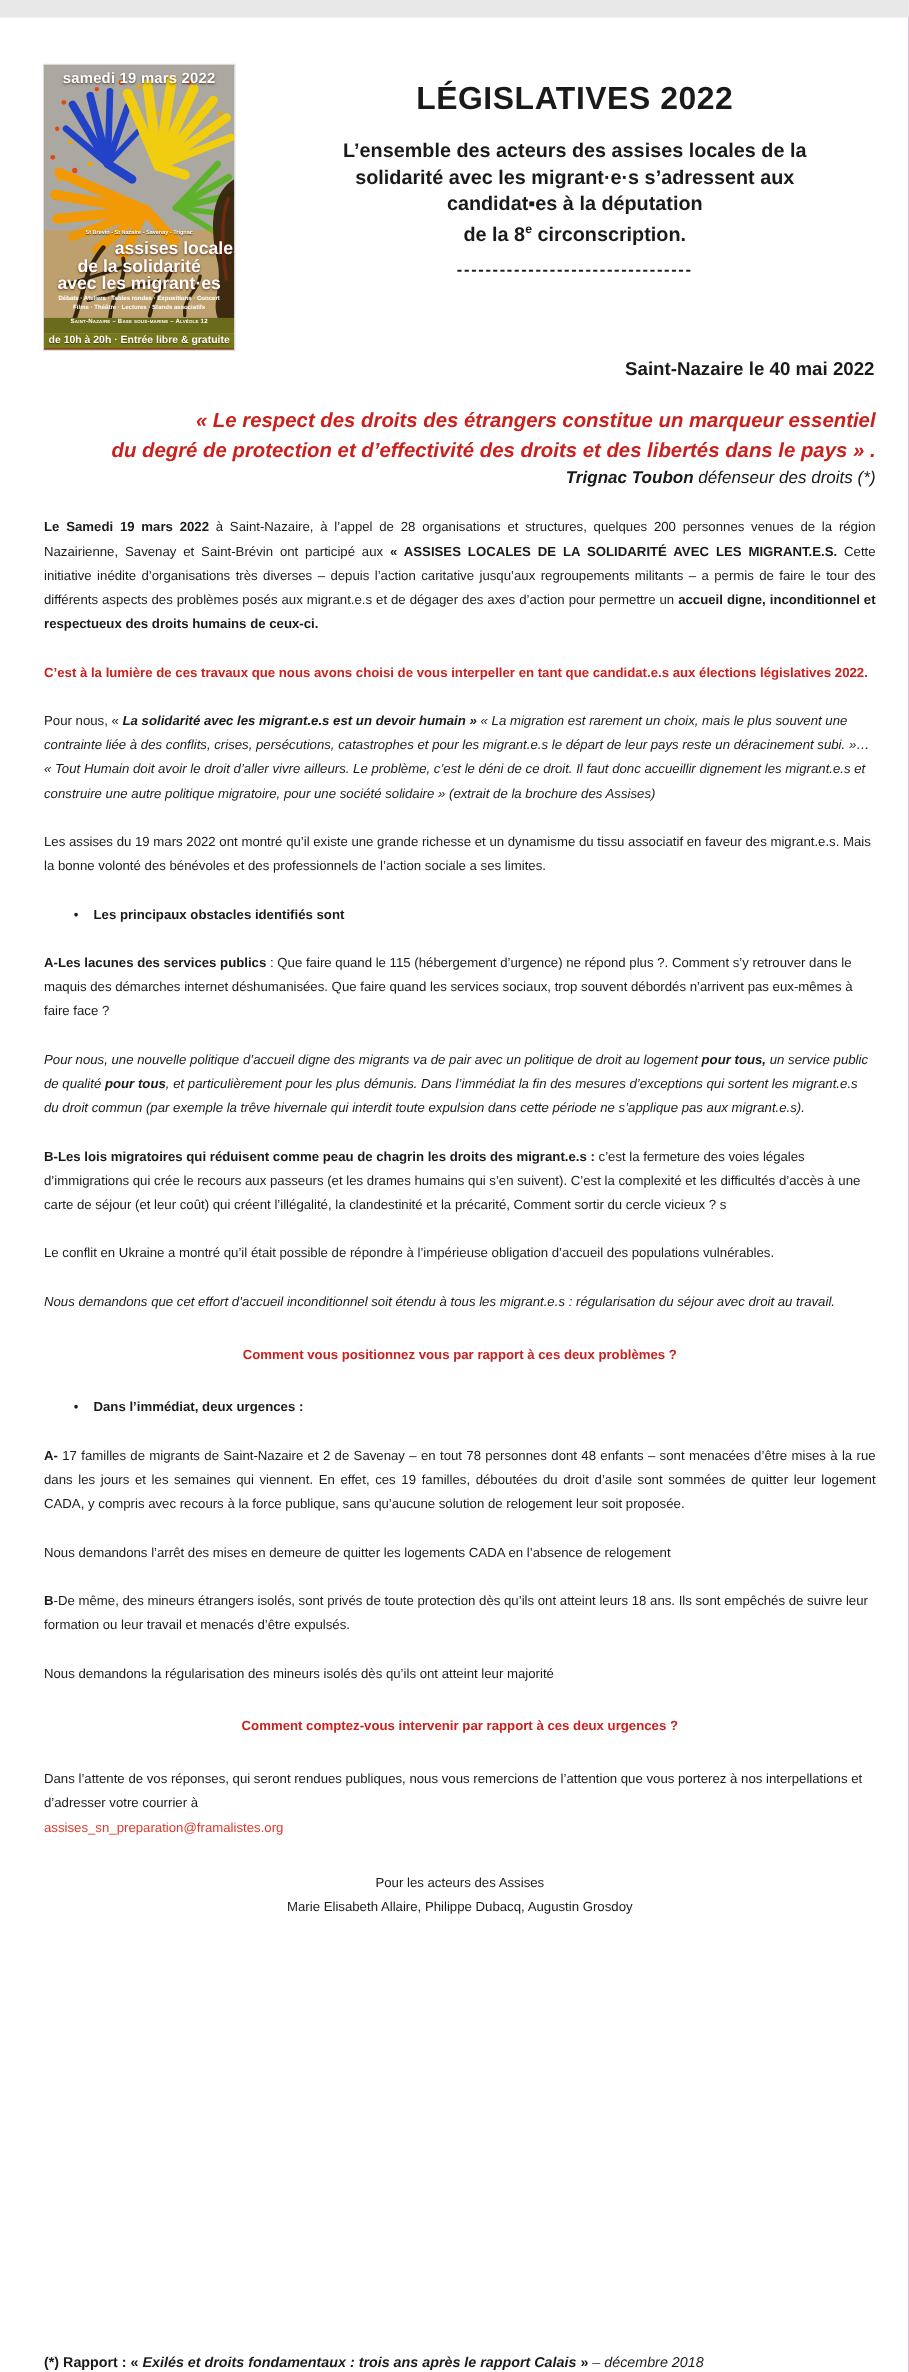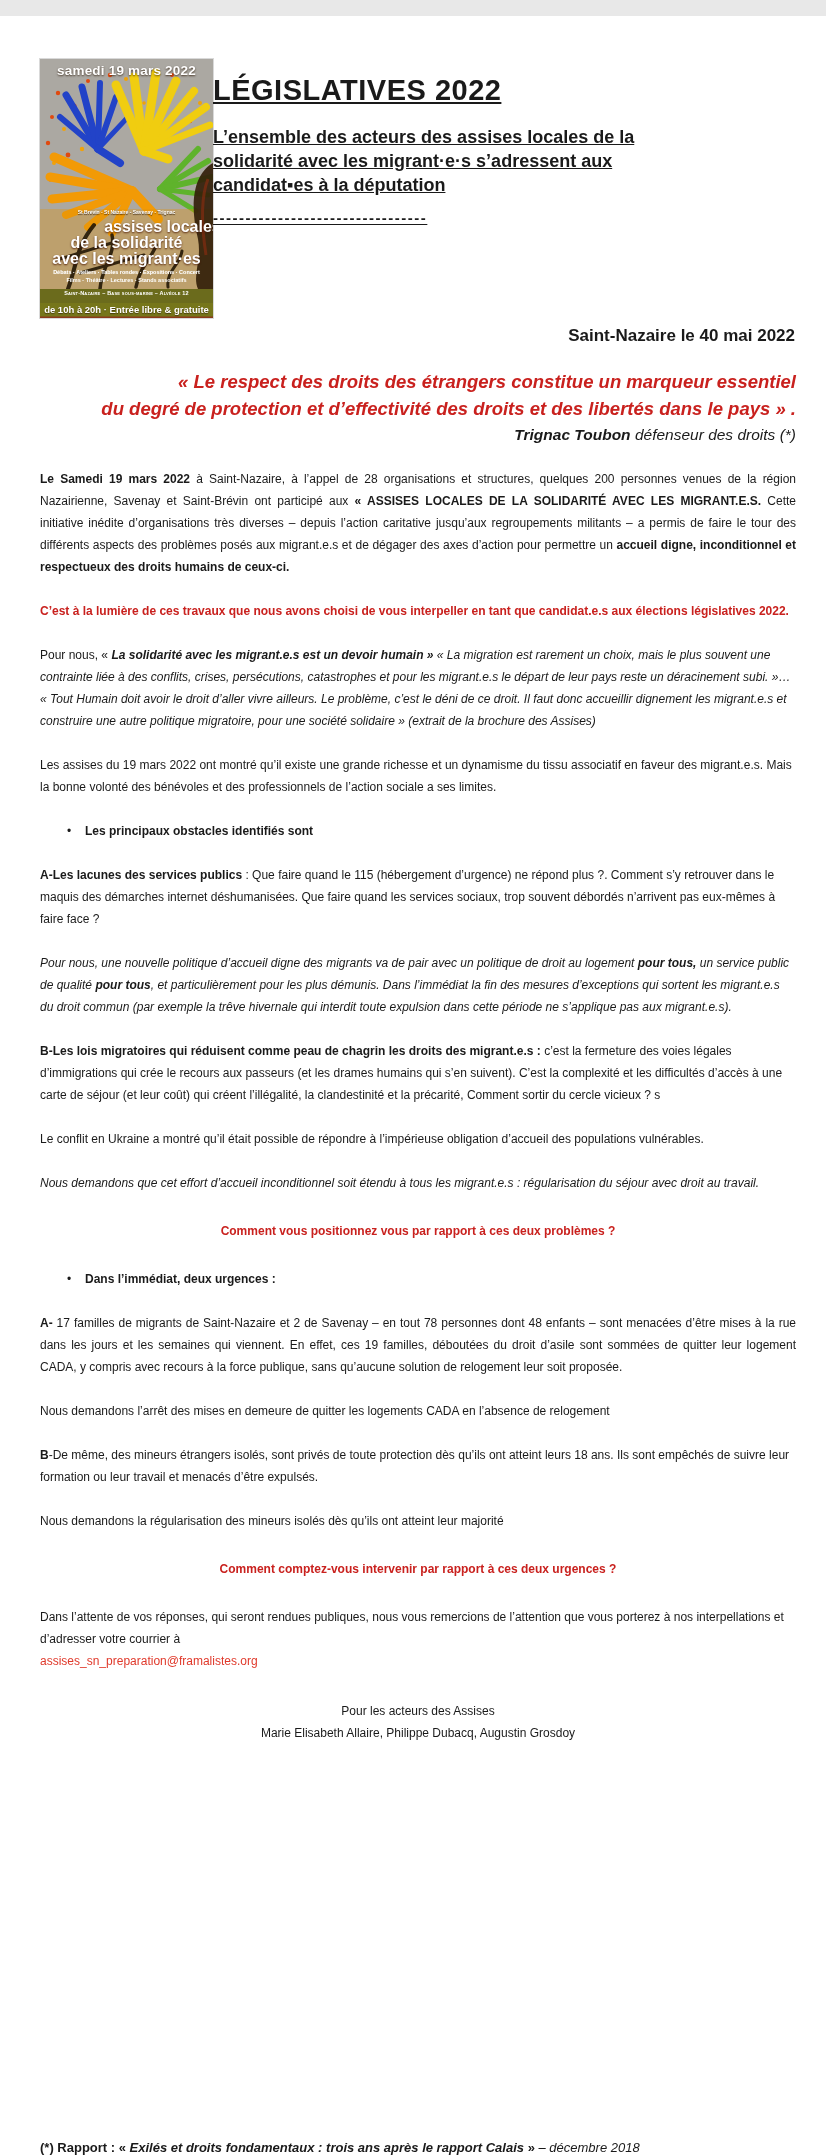--- a/index.html
+++ b/index.html
@@ -15,21 +15,21 @@
   .poster-date{top:5px;font-size:13.5px;text-shadow:0 1px 2px rgba(40,20,0,.75);letter-spacing:.2px;}
   .poster-cities{top:151px;font-size:5px;text-shadow:0 1px 1px rgba(40,20,0,.8);}
   .poster-t1{top:160px;font-size:16px;text-shadow:0 1px 2px rgba(70,20,0,.85);padding-left:36px;}
   .poster-t2{top:176px;font-size:16px;text-shadow:0 1px 2px rgba(70,20,0,.85);}
   .poster-t3{top:192px;font-size:16px;text-shadow:0 1px 2px rgba(70,20,0,.85);}
   .poster-ev1{top:211px;font-size:5.5px;color:#2a46c8;text-shadow:0 0 1px rgba(255,255,255,.3);}
   .poster-ev2{top:219px;font-size:5.5px;color:#d96a00;}
   .poster-venue{top:232px;font-size:5.5px;font-variant:small-caps;letter-spacing:.2px;}
   .poster-hours{top:246px;font-size:9.5px;text-shadow:0 1px 1px rgba(40,20,0,.6);}
   
-  .header{position:absolute;left:213px;top:58px;width:585px;text-decoration:underline;}
+  .header{position:absolute;left:230px;top:58px;width:585px;text-align:center;}
   .main-title{font-size:29px;font-weight:bold;letter-spacing:.5px;margin:0 0 18px 0;}
   .subtitle{font-size:18px;font-weight:bold;line-height:24px;}
   .divider{font-size:15px;font-weight:bold;letter-spacing:1.5px;margin-top:12px;}
   .dateline{position:absolute;top:310px;right:31px;font-size:17px;font-weight:bold;}
   
   .quote{position:absolute;left:40px;top:352px;width:756px;text-align:right;}
   .quote-line{font-size:18.5px;font-weight:bold;font-style:italic;line-height:27px;}
   .quote-author{font-size:15.5px;margin-top:4px;}
   
   .body{position:absolute;left:40px;top:452px;width:756px;font-size:12px;line-height:22px;}
@@ -151,20 +151,21 @@
     <div class="ov poster-venue">Saint-Nazaire – Base sous-marine – Alvéole 12</div>
     <div class="ov poster-hours">de 10h à 20h · Entrée libre &amp; gratuite</div>
   </div>
 
   <div class="header">
     <div class="main-title">LÉGISLATIVES 2022</div>
     <div class="subtitle">
       <div>L’ensemble des acteurs des assises locales de la</div>
       <div>solidarité avec les migrant·e·s s’adressent aux</div>
       <div>candidat▪es à la députation</div>
+      <div><span class="s-b">de la 8</span><span class="s-sup">e</span><span class="s-b"> circonscription.</span></div>
     </div>
     <div class="divider">---------------------------------</div>
   </div>
 
   <div class="dateline">Saint-Nazaire le 40 mai 2022</div>
 
   <div class="quote">
     <div class="quote-line red-text" style="color:var(--accent)">« Le respect des droits des étrangers constitue un marqueur essentiel</div>
     <div class="quote-line" style="color:var(--accent)">du degré de protection et d’effectivité des droits et des libertés dans le pays » .</div>
     <div class="quote-author"><span class="s-bi">Trignac Toubon</span><span class="s-i"> défenseur des droits (*)</span></div>

